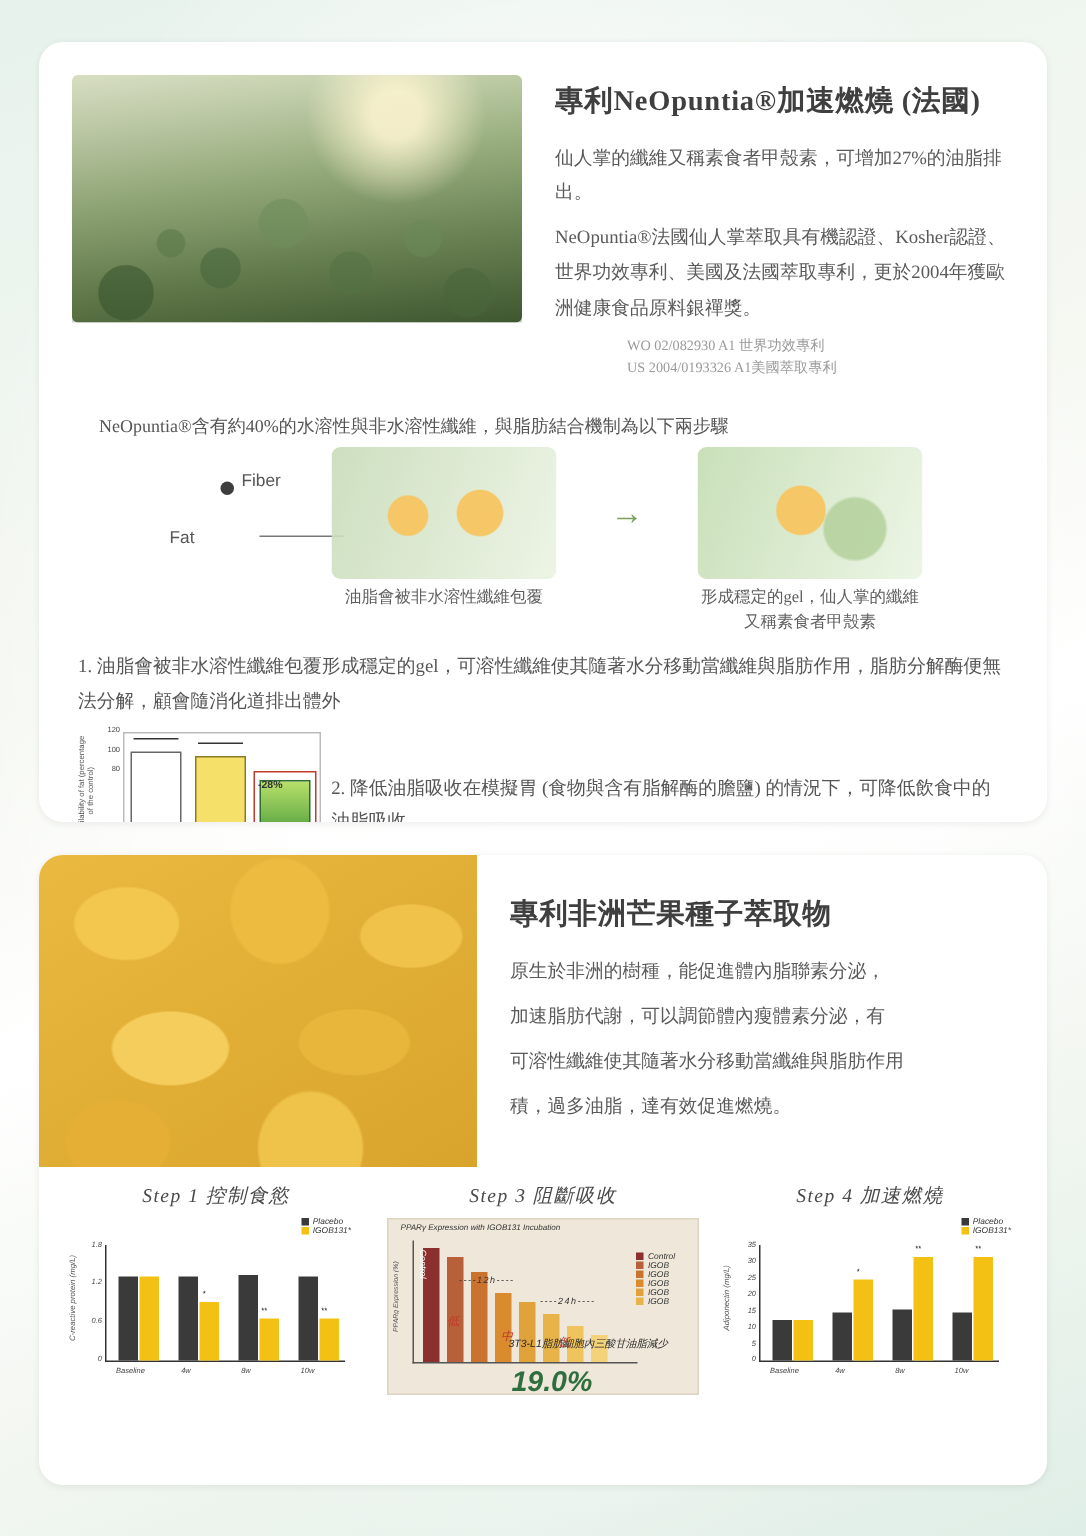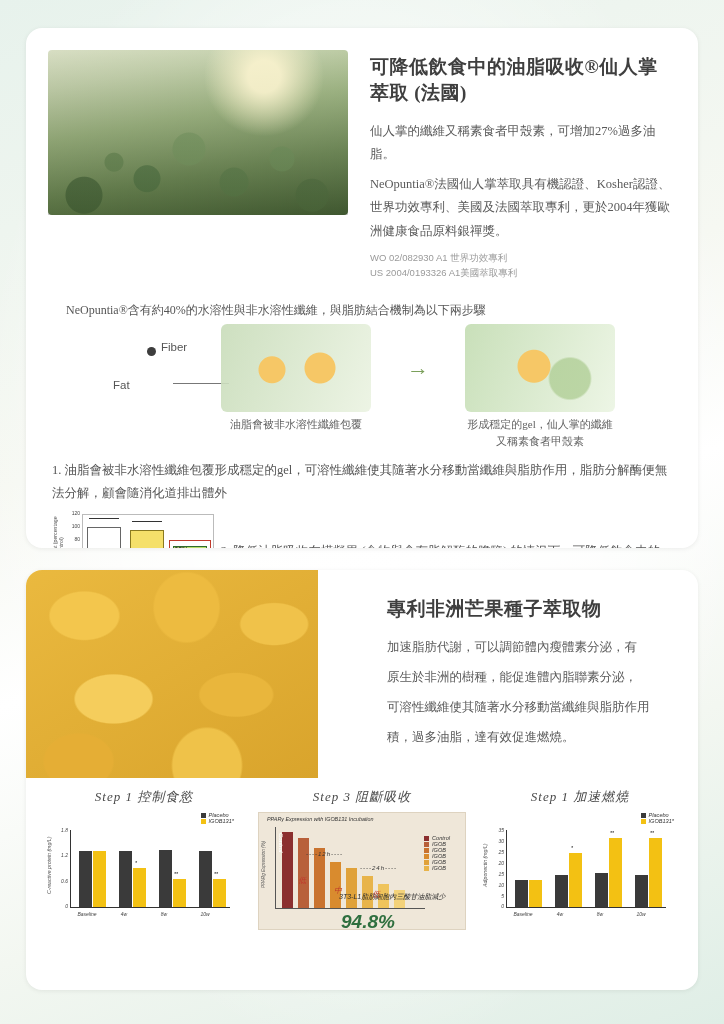--- a/index.html
+++ b/index.html
@@ -36,22 +36,22 @@
     font-family:"Liberation Serif", serif;
     font-size:19px; font-weight:700; color:#3f3f3f;
     margin:0 0 14px 0; letter-spacing:.5px;
   }
   p.body {
     font-family:"Liberation Serif", serif;
     font-size:12.5px; line-height:1.85; color:#5a5a5a;
     margin:0 0 7px 0;
   }
   .patent-line {
-    font-family:Liberation Sans, sans-serif;
-    font-size:9.5px; color:#9a9a9a; line-height:1.6;
+    font-family:Liberation Serif, serif;
+    font-size:9.5px; color:#9a9a9a; line-height:1.6;margin-left:48px;
   }
 
   
   .sec1-top { display:flex; padding:22px 26px 0 22px; }
   .photo-cactus {
     width:300px; height:165px; border-radius:4px; flex:0 0 auto;
     background:
       radial-gradient(circle at 22% 68%, rgba(104,138,80,0.95) 0 9px, rgba(104,138,80,0) 10px),
       radial-gradient(circle at 33% 78%, rgba(88,124,70,0.95) 0 13px, rgba(88,124,70,0) 14px),
       radial-gradient(circle at 47% 60%, rgba(118,152,92,0.9) 0 16px, rgba(118,152,92,0) 17px),
@@ -117,21 +117,21 @@
   .axis-title {
     font-size:5.2px; color:#555; writing-mode:vertical-rl; transform:rotate(180deg);
     position:absolute; left:0; top:6px; height:78px; text-align:center;
   }
   .plot { position:absolute; border:1px solid #bbb; background:#fff; }
   .tick { position:absolute; font-size:5px; color:#444; text-align:right; }
   .xtick { position:absolute; font-size:5px; color:#444; text-align:center; }
   .bar { position:absolute; bottom:0; }
 
   
-  .sec2-top { display:flex; padding:0;gap:47px; }
+  .sec2-top { display:flex; padding:0; }
   .photo-mango {
     width:292px; height:208px; flex:0 0 auto;
     background:
       radial-gradient(ellipse at 20% 22%, #f3c64d 0 34px, rgba(243,198,77,0) 36px),
       radial-gradient(ellipse at 55% 18%, #edbb40 0 32px, rgba(237,187,64,0) 34px),
       radial-gradient(ellipse at 85% 26%, #f0c24a 0 33px, rgba(240,194,74,0) 35px),
       radial-gradient(ellipse at 30% 62%, #f5cd5c 0 38px, rgba(245,205,92,0) 40px),
       radial-gradient(ellipse at 72% 60%, #e9b63c 0 36px, rgba(233,182,60,0) 38px),
       radial-gradient(ellipse at 18% 92%, #e5ae35 0 34px, rgba(229,174,53,0) 36px),
       radial-gradient(ellipse at 62% 94%, #efc249 0 34px, rgba(239,194,73,0) 36px),
@@ -151,22 +151,22 @@
 </head>
 <body>
 
 <div class="page">
 
   <div class="card card-1">
 
     <div class="sec1-top">
       <div class="photo-cactus"></div>
       <div class="sec1-text">
-        <h2 class="title">可降低飲食中的油脂吸收®仙人掌萃取 (法國)</h2>
-        <p class="body">仙人掌的纖維又稱素食者甲殼素，可增加27%過多油脂。</p>
+        <h2 class="title">專利NeOpuntia®加速燃燒 (法國)</h2>
+        <p class="body">仙人掌的纖維又稱素食者甲殼素，可增加27%的油脂排出。</p>
         <p class="body">NeOpuntia®法國仙人掌萃取具有機認證、Kosher認證、世界功效專利、美國及法國萃取專利，更於2004年獲歐洲健康食品原料銀禪獎。</p>
         <div class="patent-line">WO 02/082930 A1  世界功效專利</div>
         <div class="patent-line">US 2004/0193326 A1美國萃取專利</div>
       </div>
     </div>
 
     <div class="mech">
       <div class="mech-head">NeOpuntia®含有約40%的水溶性與非水溶性纖維，與脂肪結合機制為以下兩步驟</div>
 
       <div class="mech-row">
@@ -210,22 +210,22 @@
       </div>
       <div class="note">2. 降低油脂吸收在模擬胃 (食物與含有脂解酶的膽鹽) 的情況下，可降低飲食中的油脂吸收。</div>
     </div>
   </div>
 
   <div class="card card-2">
     <div class="sec2-top">
       <div class="photo-mango"></div>
       <div class="sec2-text">
         <h2 class="title">專利非洲芒果種子萃取物</h2>
+        <p class="body">原生於非洲的樹種，能促進體內脂聯素分泌，</p>
         <p class="body">加速脂肪代謝，可以調節體內瘦體素分泌，有</p>
-        <p class="body">原生於非洲的樹種，能促進體內脂聯素分泌，</p>
         <p class="body">可溶性纖維使其隨著水分移動當纖維與脂肪作用</p>
         <p class="body">積，過多油脂，達有效促進燃燒。</p>
       </div>
     </div>
 
     <div class="steps">
 
       <div class="step-col">
         <div class="step-label">Step 1  控制食慾</div>
         <div class="chart-box" style="width:200px;height:118px;margin:0 auto;">
@@ -281,26 +281,26 @@
           </div>
           <div style="position:absolute;right:3px;top:22px;width:38px;">
             <div class="legend"><span class="sw" style="background:#8b2f2f"></span>Control</div>
             <div class="legend"><span class="sw" style="background:#b8603a"></span>IGOB</div>
             <div class="legend"><span class="sw" style="background:#c9732f"></span>IGOB</div>
             <div class="legend"><span class="sw" style="background:#d98b2e"></span>IGOB</div>
             <div class="legend"><span class="sw" style="background:#e0a23a"></span>IGOB</div>
             <div class="legend"><span class="sw" style="background:#e8b44a"></span>IGOB</div>
           </div>
           <div style="position:absolute;left:80px;top:80px;font-size:7px;color:#2a2a2a;line-height:1.25;text-align:left;">3T3-L1脂肪細胞內三酸甘油脂減少</div>
-          <div style="position:absolute;left:82px;bottom:-4px;font-size:19px;color:#2f6f3f;font-weight:bold;">94.8%</div>
+          <div style="position:absolute;left:82px;bottom:-4px;font-size:19px;color:#2f6f3f;font-weight:bold;">19.0%</div>
         </div>
       </div>
 
       <div class="step-col">
-        <div class="step-label">Step 1  加速燃燒</div>
+        <div class="step-label">Step 4  加速燃燒</div>
         <div class="chart-box" style="width:200px;height:118px;margin:0 auto;">
           <div class="axis-title" style="left:2px;top:10px;height:86px;">Adiponectin (mg/L)</div>
           <div style="position:absolute;right:6px;top:0;">
             <div class="legend"><span class="sw" style="background:#3a3a3a"></span><span>Placebo</span></div>
             <div class="legend"><span class="sw" style="background:#f3c113"></span><span>IGOB131*</span></div>
           </div>
           <div class="plot" style="left:26px;top:18px;width:160px;height:78px;border:none;border-left:1px solid #333;border-bottom:1px solid #333;">
             <div class="bar" style="left:8px;width:13px;height:27px;background:#3a3a3a;"></div>
             <div class="bar" style="left:22px;width:13px;height:27px;background:#f3c113;"></div>
             <div class="bar" style="left:48px;width:13px;height:32px;background:#3a3a3a;"></div>

